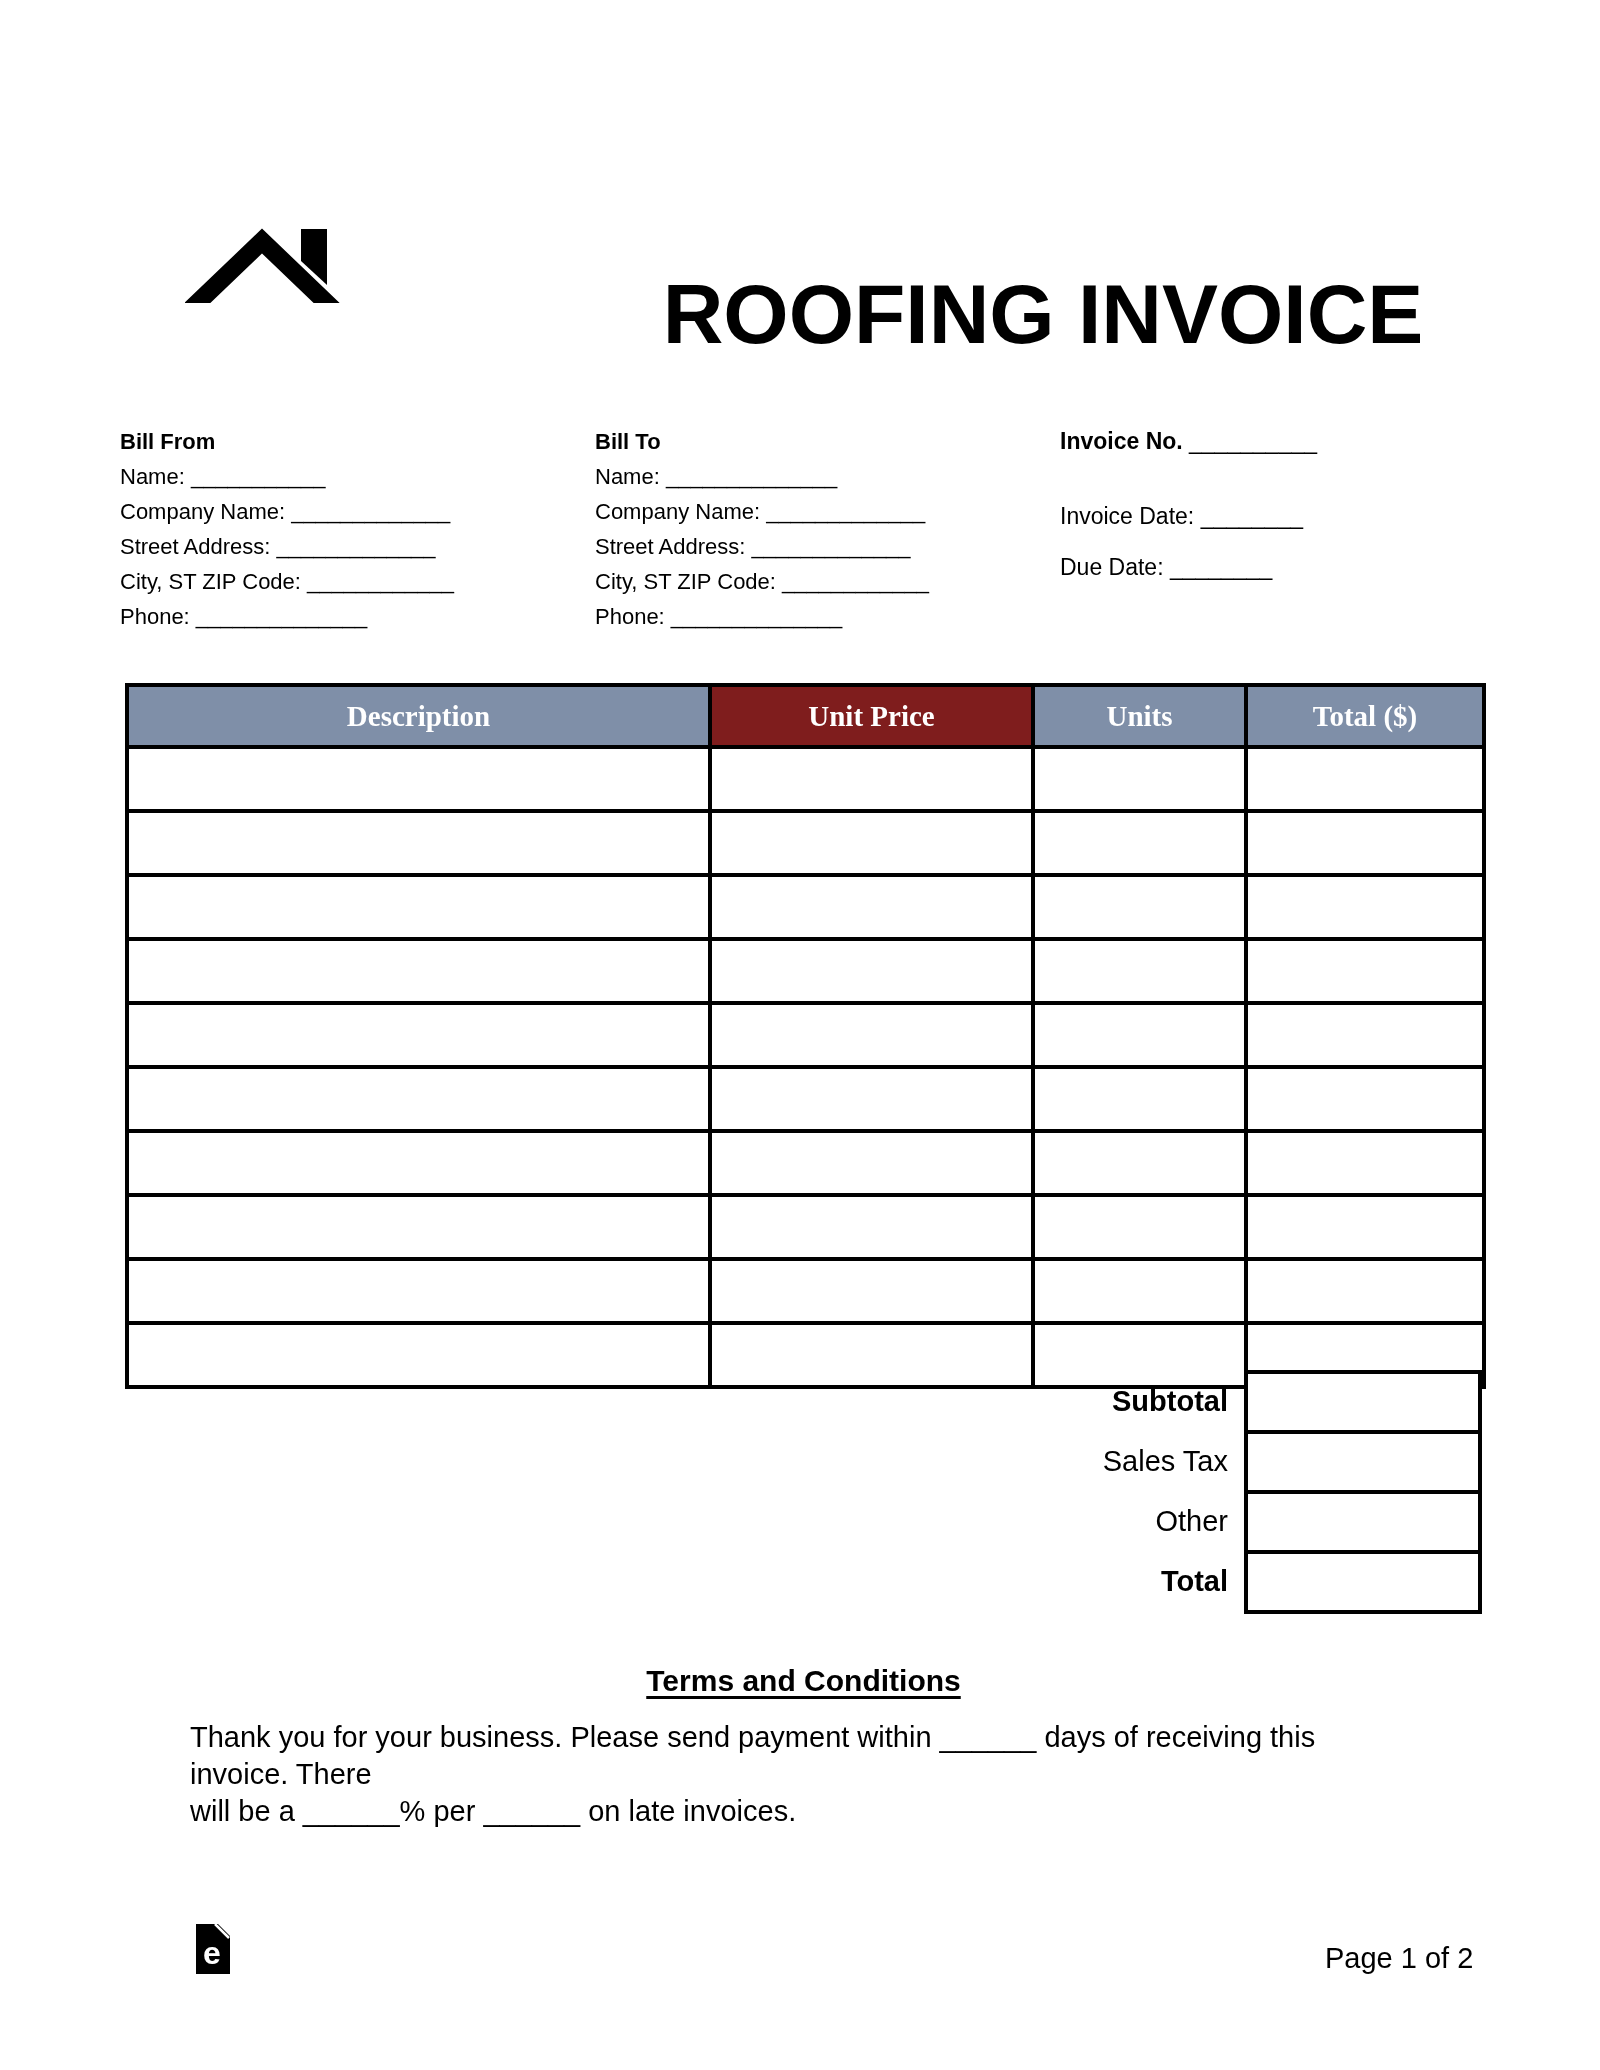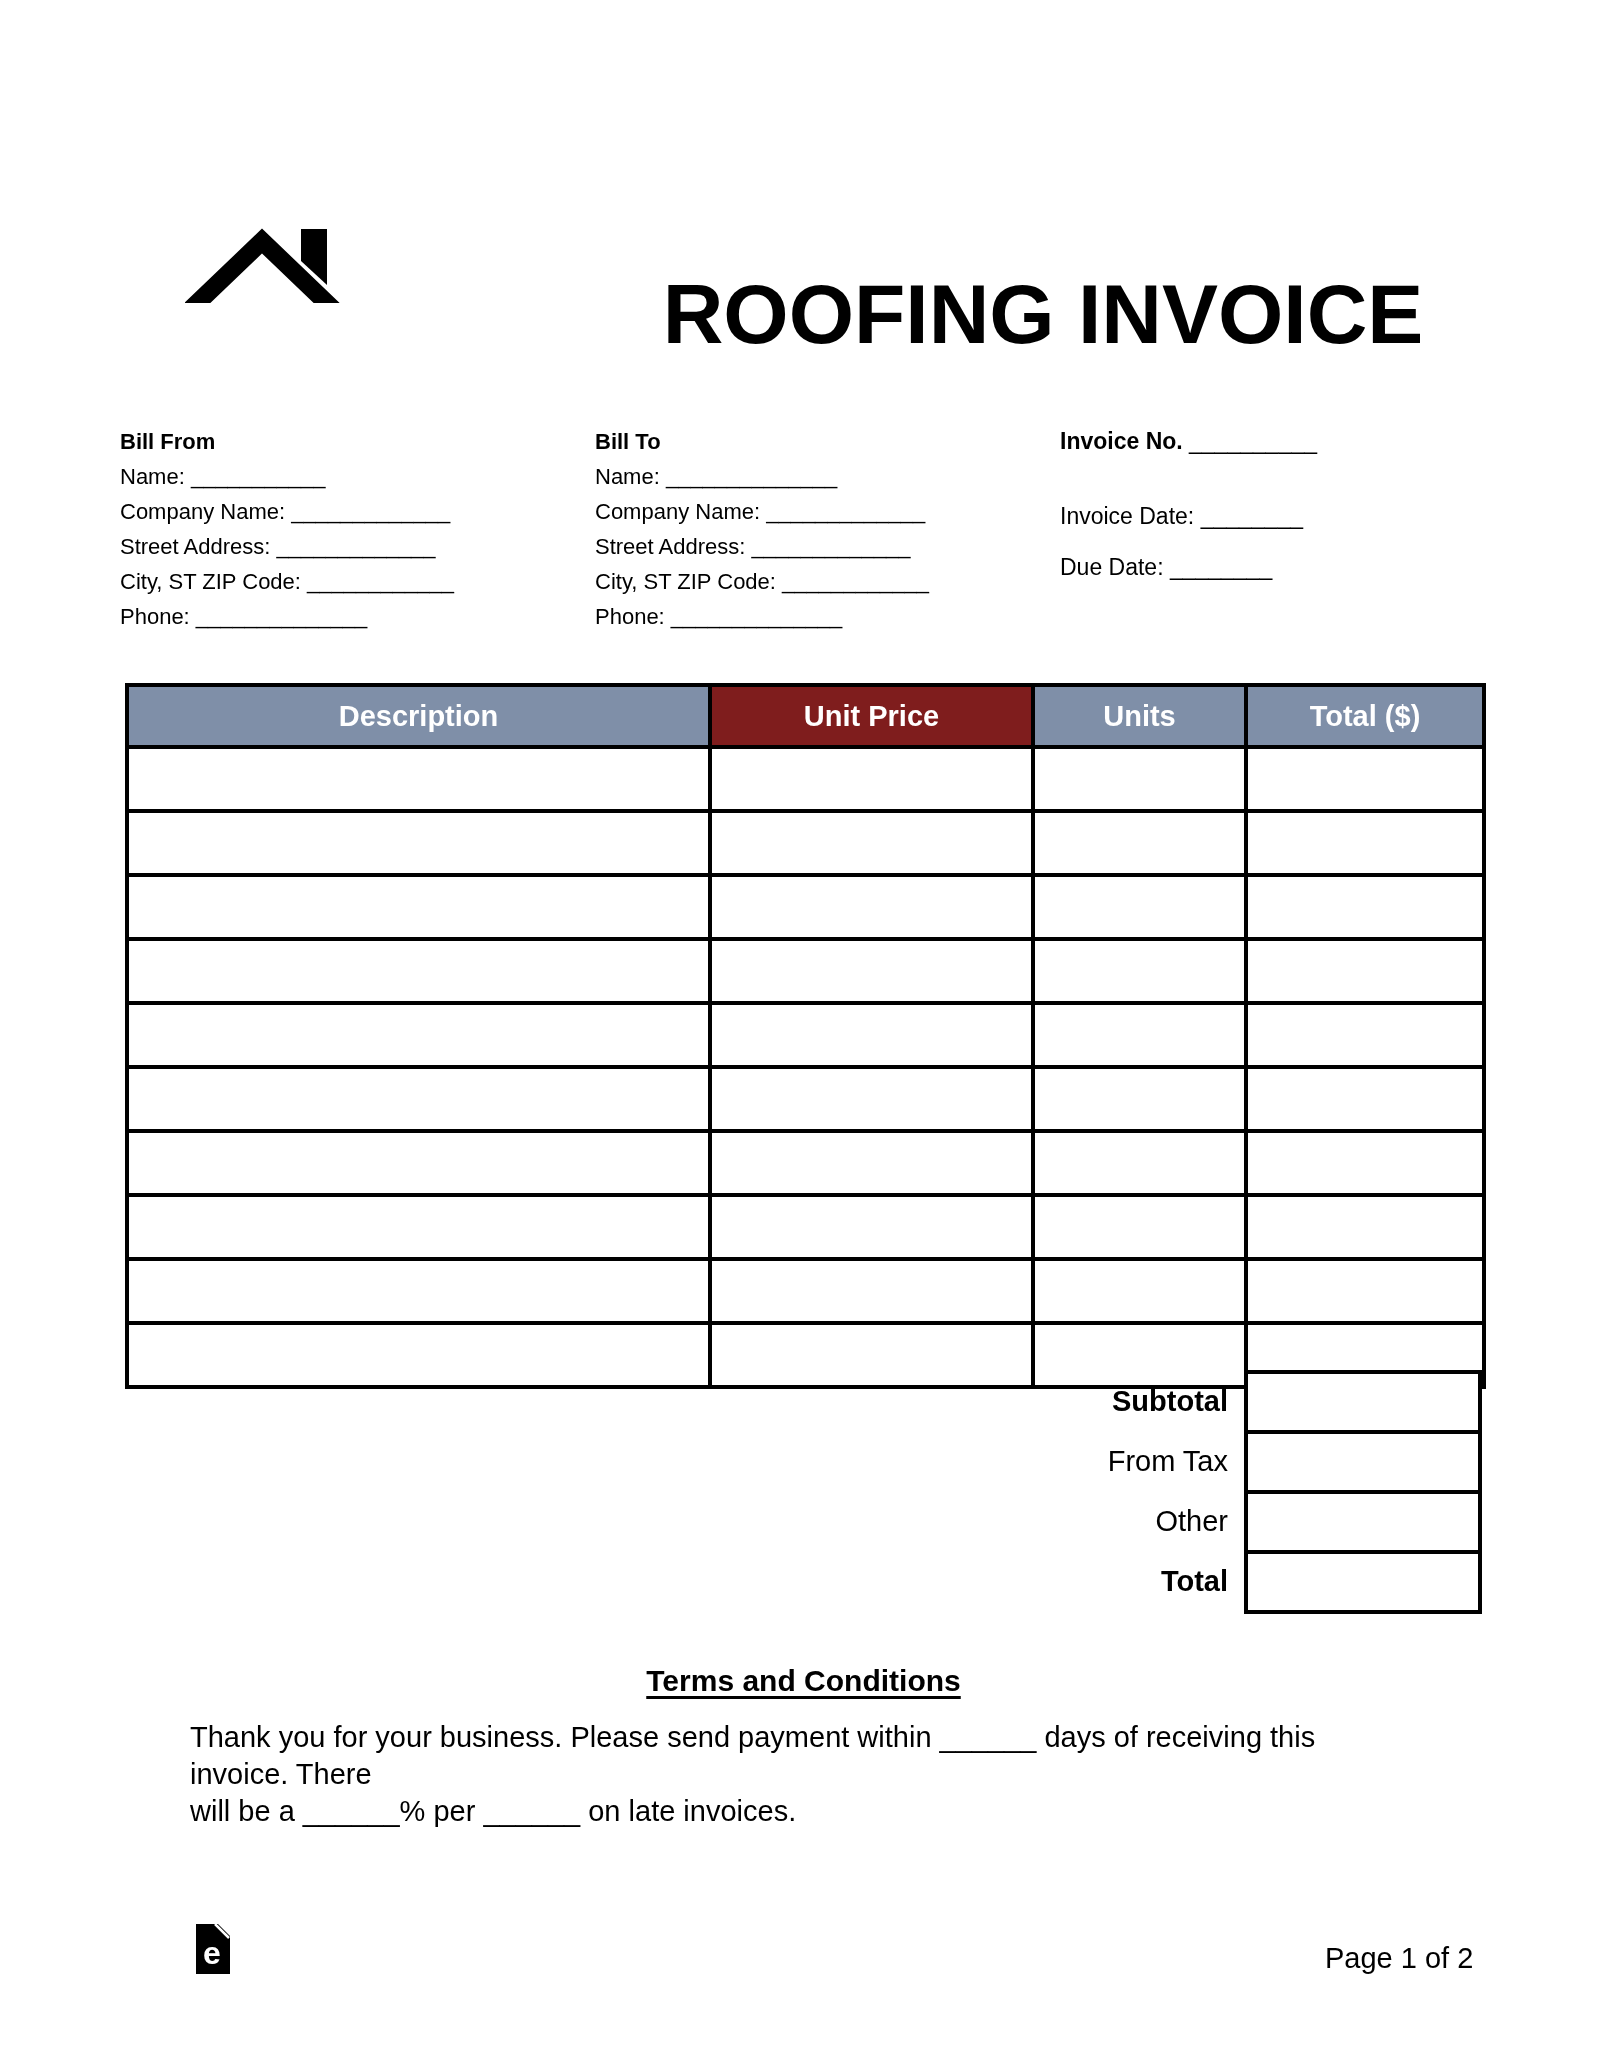--- a/index.html
+++ b/index.html
@@ -16,21 +16,21 @@
   .addr-from{left:120px;width:470px;}
   .addr-to{left:595px;width:470px;}
   .addr-heading{font-weight:700;}
   .meta-line{position:absolute;left:1060px;font-size:23px;line-height:35px;white-space:nowrap;}
   .meta-0{top:424px;}
   .meta-1{top:487px;margin-top:12px;}
   .meta-2{top:550px;text-align:center;}
   .bold{font-weight:700;}
   table.items{
     position:absolute;left:125px;top:683px;width:1357px;
-    border-collapse:collapse;table-layout:fixed;
+    border-collapse:collapse;table-layout:fixed;font-family:Liberation Serif, serif;
   }
   table.items th{
     height:56px;border:4px solid #000;text-align:center;vertical-align:middle;
     font-size:29px;font-weight:700;
   }
   table.items td{height:58px;border:4px solid #000;font-size:29px;}
   .summary{position:absolute;left:125px;top:1370px;width:1357px;}
   .sum-row{display:flex;height:64px;align-items:stretch;}
   .sum-row + .sum-row{margin-top:-4px;}
   .sum-label{flex:1;text-align:right;padding-right:16px;font-size:29px;line-height:62px;}
@@ -164,21 +164,21 @@
         </tr>
       </tbody>
   </table>
 
   <div class="summary">
       <div class="sum-row">
         <div class="sum-label bold">Subtotal</div>
         <div class="sum-box"></div>
       </div>
       <div class="sum-row">
-        <div class="sum-label">From Tax</div>
+        <div class="sum-label">Sales Tax</div>
         <div class="sum-box"></div>
       </div>
       <div class="sum-row">
         <div class="sum-label">Other</div>
         <div class="sum-box"></div>
       </div>
       <div class="sum-row">
         <div class="sum-label bold">Total</div>
         <div class="sum-box"></div>
       </div>

